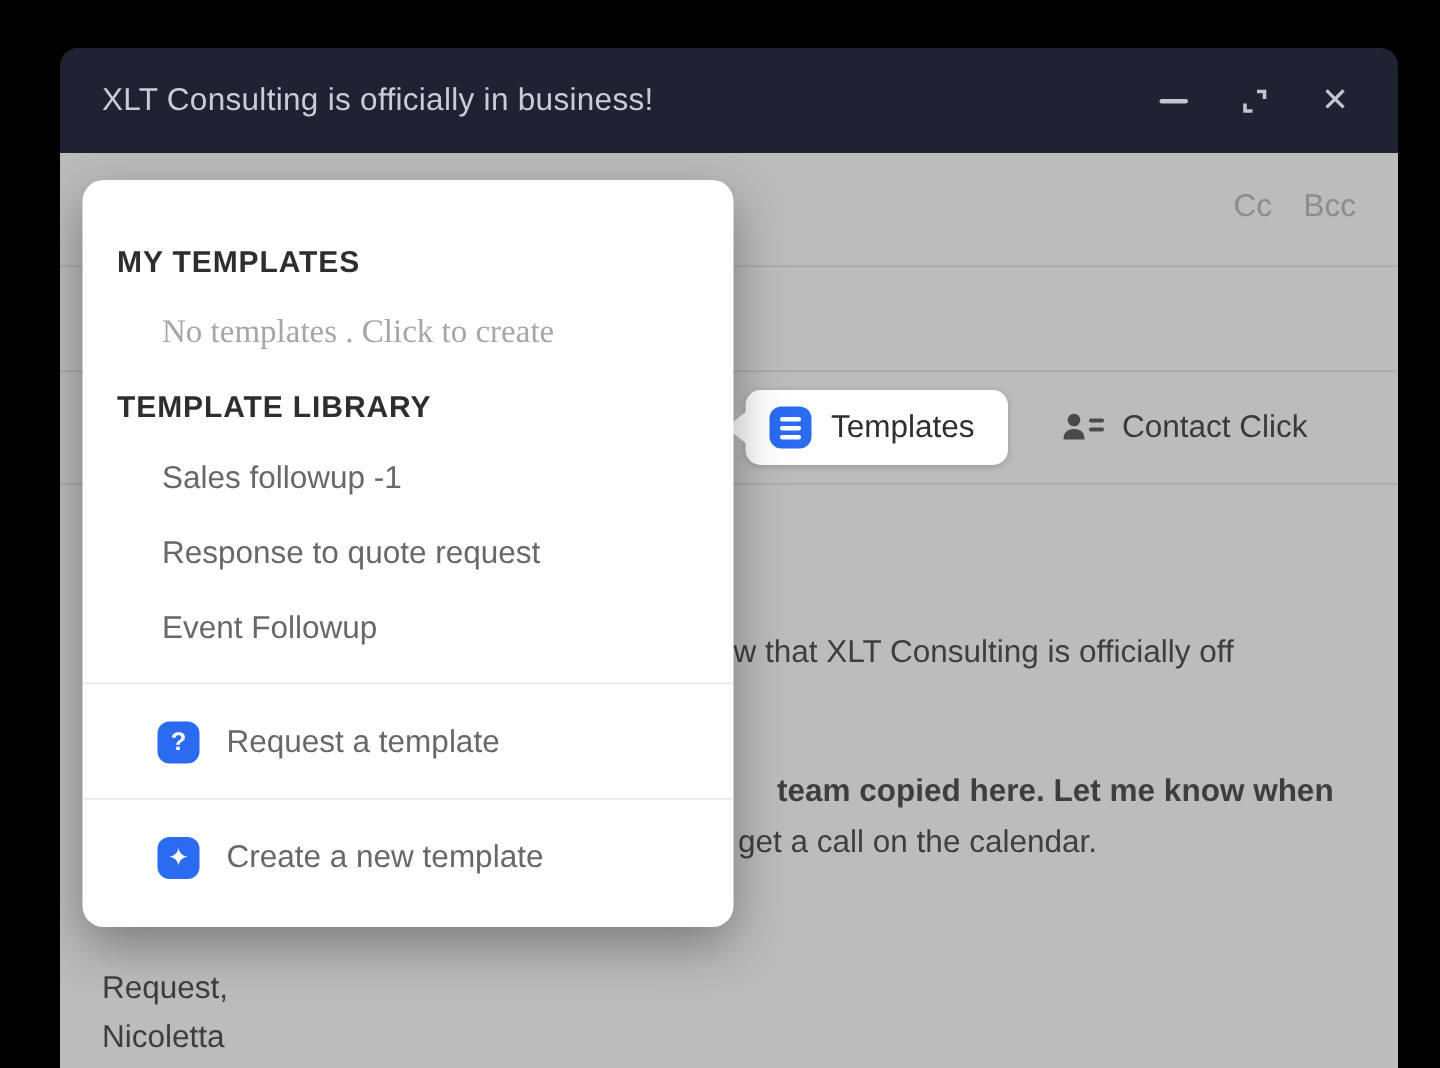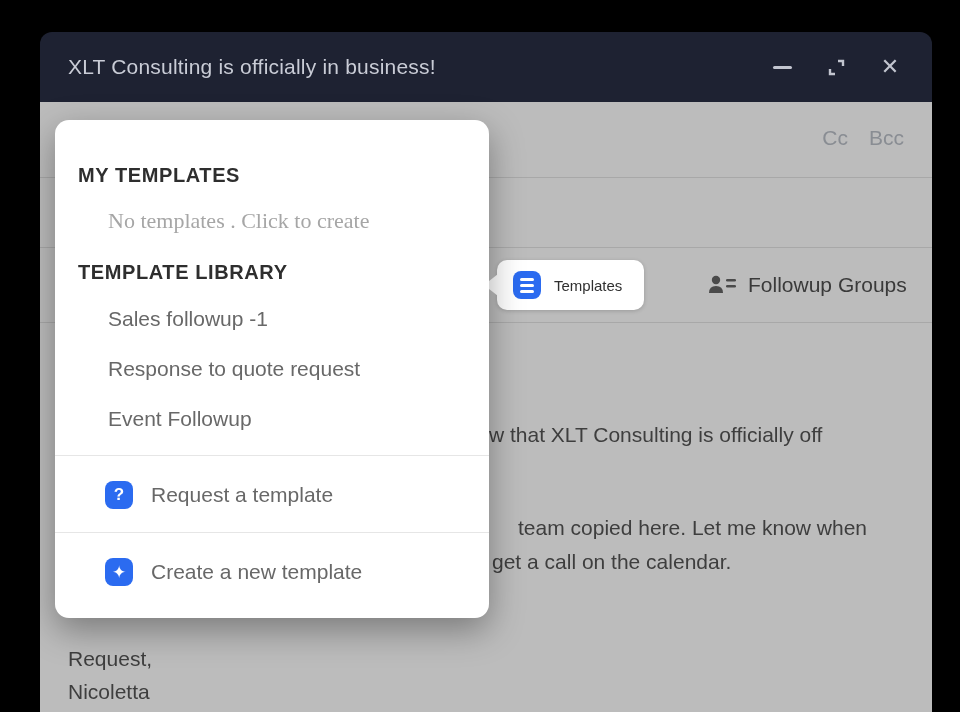--- a/index.html
+++ b/index.html
@@ -60,30 +60,30 @@
   .templates-pill::before{
     content:"";position:absolute;left:-13px;top:50%;transform:translateY(-50%);
     border-top:11px solid transparent;border-bottom:11px solid transparent;
     border-right:14px solid #fff;
   }
   .doc-icon{
     width:28px;height:28px;border-radius:8px;background:var(--accent);
     display:flex;flex-direction:column;align-items:center;justify-content:center;gap:3px;
   }
   .doc-icon i{display:block;width:14px;height:3px;background:#fff;border-radius:2px;}
-  .pill-label{font-size:15px;color:#2f2f2f;}
+  .pill-label{font-size:21px;color:#2f2f2f;}
   .contact-groups{
     position:absolute;left:668px;top:158px;height:50px;
     display:flex;align-items:center;gap:10px;background:none;border:none;cursor:pointer;font-family:inherit;
   }
   .cg-label{font-size:21px;color:#3a3a3a;}
   
   .body-line{position:absolute;font-size:21px;color:#3e3e3e;white-space:nowrap;}
   .frag1{left:449px;top:321px;}
-  .frag2{left:478px;top:414px;}
+  .frag2{left:478px;top:414px;font-weight:bold;}
   .frag3{left:452px;top:448px;}
   .sig1{left:28px;top:545px;}
   .sig2{left:28px;top:578px;}
   
   .popup{
     position:absolute;left:55px;top:120px;width:434px;height:498px;
     background:#fff;border-radius:14px;
     box-shadow:0 12px 34px rgba(0,0,0,.35);
     z-index:10;
     padding-left:11px;
@@ -165,21 +165,21 @@
       <span class="pill-label">Templates</span>
     </button>
 
     <button class="contact-groups">
       <svg width="30" height="24" viewBox="0 0 30 24">
         <circle cx="8" cy="7" r="4.2" fill="#4a4a4a"></circle>
         <path d="M1 20 q0 -7 7 -7 q7 0 7 7 z" fill="#4a4a4a"></path>
         <rect x="18" y="6" width="10" height="2.6" rx="1.3" fill="#4a4a4a"></rect>
         <rect x="18" y="12" width="10" height="2.6" rx="1.3" fill="#4a4a4a"></rect>
       </svg>
-      <span class="cg-label">Followup Groups</span>
+      <span class="cg-label">Contact Click</span>
     </button>
 
     <div class="hline l3"></div>
 
     <div class="body-line frag1">w that XLT Consulting is officially off</div>
     <div class="body-line frag2">team copied here. Let me know when</div>
     <div class="body-line frag3">get a call on the calendar.</div>
     <div class="body-line sig1">Request,</div>
     <div class="body-line sig2">Nicoletta</div>
 

